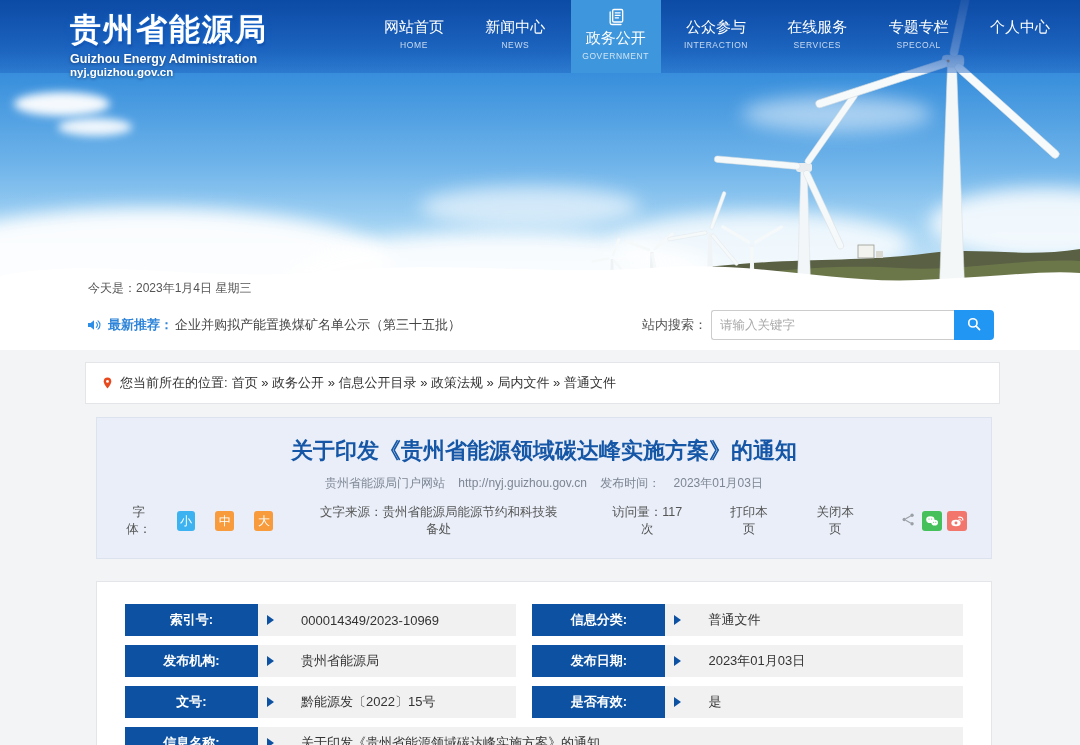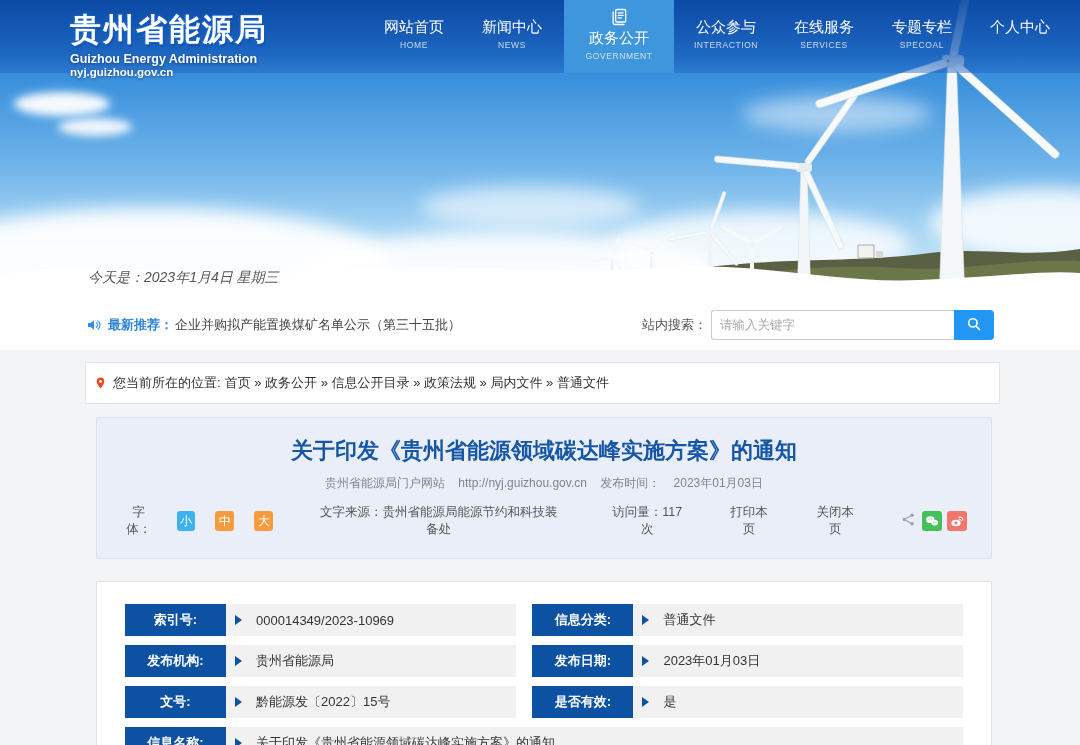--- a/index.html
+++ b/index.html
@@ -15,52 +15,52 @@
   .c1{left:-90px;top:208px;width:480px;height:110px;opacity:.95}
   .c2{left:290px;top:232px;width:430px;height:88px;opacity:.9}
   .c3{left:610px;top:212px;width:300px;height:66px;opacity:.8}
   .c4{left:930px;top:188px;width:230px;height:70px;opacity:.85}
   .c5{left:14px;top:92px;width:96px;height:24px;opacity:.95;filter:blur(4px)}
   .c6{left:58px;top:118px;width:74px;height:18px;opacity:.9;filter:blur(4px)}
   .c7{left:742px;top:96px;width:190px;height:36px;opacity:.5}
   .c8{left:420px;top:186px;width:220px;height:42px;opacity:.6}
   .scene{position:absolute;left:0;top:0;width:1080px;height:300px;}
   .wave{position:absolute;left:0;bottom:0;width:1080px;height:58px;}
-  .today{position:absolute;left:88px;bottom:13px;font-size:14px;color:#555;font-style:italic;}
+  .today{position:absolute;left:88px;bottom:3px;font-size:12px;color:#555;}
   
   .topnav{position:absolute;top:0;left:0;right:0;height:73px;display:flex;
     background:linear-gradient(180deg,rgba(11,72,163,.92) 0%,rgba(22,90,185,.72) 70%,rgba(30,100,195,.45) 100%);}
   .logo{flex:none;width:272px;margin-left:70px;padding-top:9px;color:#fff;}
   .logo-title{font-size:31px;font-weight:bold;letter-spacing:2px;
     text-shadow:0 2px 6px rgba(25,100,205,.95),0 0 2px #2e86e0,1px 2px 2px rgba(10,60,140,.8);}
   .logo-sub{font-size:12.5px;font-weight:bold;margin-top:1px;text-shadow:0 1px 3px rgba(0,40,100,.65);}
   .logo-url{font-size:11.5px;font-weight:bold;text-shadow:0 1px 3px rgba(0,40,100,.65);}
   .menu{flex:1;display:flex;justify-content:space-between;margin-left:26px;margin-right:14px;}
   .menu-item{width:92px;text-align:center;color:#fff;padding-top:18px;cursor:pointer;}
   .menu-item .cn{font-size:15px;}
   .menu-item .en{font-size:8.5px;letter-spacing:.6px;opacity:.75;margin-top:3px;min-height:9px;}
-  .menu-item.active{width:110px;background:#3e96dc;padding-top:7px;height:66px;}
+  .menu-item.active{width:90px;background:#3e96dc;padding-top:7px;height:66px;}
   .menu-item.active .ic{height:20px;margin-bottom:2px;}
   
   .infostrip{height:50px;background:#fff;display:flex;align-items:center;
     justify-content:space-between;padding:0 86px;}
   .recommend{display:flex;align-items:center;font-size:13px;color:#444;}
   .recommend .spk{margin-right:6px;display:flex;}
   .recommend .lab{color:#2d84d8;font-weight:bold;margin-right:2px;text-align:center;}
   .searchbox{display:flex;align-items:center;font-size:13px;color:#555;}
   .searchbox input{width:226px;height:28px;border:1px solid #ccc;border-right:none;
     border-radius:3px 0 0 3px;padding:0 8px;font-size:12.5px;outline:none;margin-left:4px;
     font-family:inherit;color:#333;}
   .searchbox input::placeholder{color:#aaa;}
   .search-btn{width:40px;height:30px;background:#2196f3;border:none;border-radius:0 4px 4px 0;
     display:flex;align-items:center;justify-content:center;cursor:pointer;}
   
   .page{background:#f3f4f6;height:395px;overflow:hidden;padding-top:12px;box-sizing:border-box;}
   .crumb{margin:0 80px 0 85px;height:40px;background:#fff;border:1px solid #e3e5e9;
-    display:flex;align-items:center;padding-left:8px;font-size:13px;color:#333;}
+    display:flex;align-items:center;padding-left:15px;font-size:13px;color:#333;}
   .crumb .pin{display:flex;margin-right:6px;}
   .crumb .pfx{margin-right:4px;}
   .title-card{margin:13px 88px 0 96px;background:#e9eef8;border:1px solid #dde3ee;
     padding:20px 24px;text-align:center;}
   .art-title{font-size:22px;line-height:26px;font-weight:bold;color:#1557a6;margin:0;}
   .src-line{margin-top:11px;font-size:12px;color:#7d8694;}
   .src-line span{margin:0 5px;}
   .meta-row{margin-top:12px;display:flex;justify-content:center;align-items:center;
     font-size:12.5px;color:#555;gap:15px;}
   .fbtn{width:20px;height:20px;border-radius:3px;color:#fff;font-size:12px;line-height:20px;
@@ -74,24 +74,24 @@
   .share{display:flex;align-items:center;margin-left:26px;}
   .share .sq{width:20px;height:20px;border-radius:3px;margin-left:5px;display:flex;
     align-items:center;justify-content:center;cursor:pointer;}
   .share .wechat{background:#45c05a;}
   .share .weibo{background:#f3766c;}
   .table-card{margin:22px 88px 0 96px;background:#fff;border:1px solid #e3e5e9;
     padding:22px 28px 60px;}
   .tgrid{display:grid;grid-template-columns:1fr 1.1fr;column-gap:16px;row-gap:9px;}
   .trow{display:flex;height:32px;}
   .trow.full{grid-column:1 / -1;}
-  .tlabel{flex:none;width:101px;background:#0d52a2;color:#fff;font-weight:bold;font-size:13px;
+  .tlabel{flex:none;width:133px;background:#0d52a2;color:#fff;font-weight:bold;font-size:13px;
     display:flex;align-items:center;justify-content:center;}
   .tval{flex:1;background:#f1f1f2;position:relative;display:flex;align-items:center;
-    padding-left:30px;font-size:13px;color:#333;}
+    padding-left:43px;font-size:13px;color:#333;}
   .tval::before{content:"";position:absolute;left:9px;top:50%;transform:translateY(-50%);
     border-left:7px solid #0d52a2;border-top:5px solid transparent;border-bottom:5px solid transparent;}
 </style>
 </head>
 <body>
 
 <div class="banner">
   <div class="cloud c1"></div>
   <div class="cloud c2"></div>
   <div class="cloud c3"></div>

